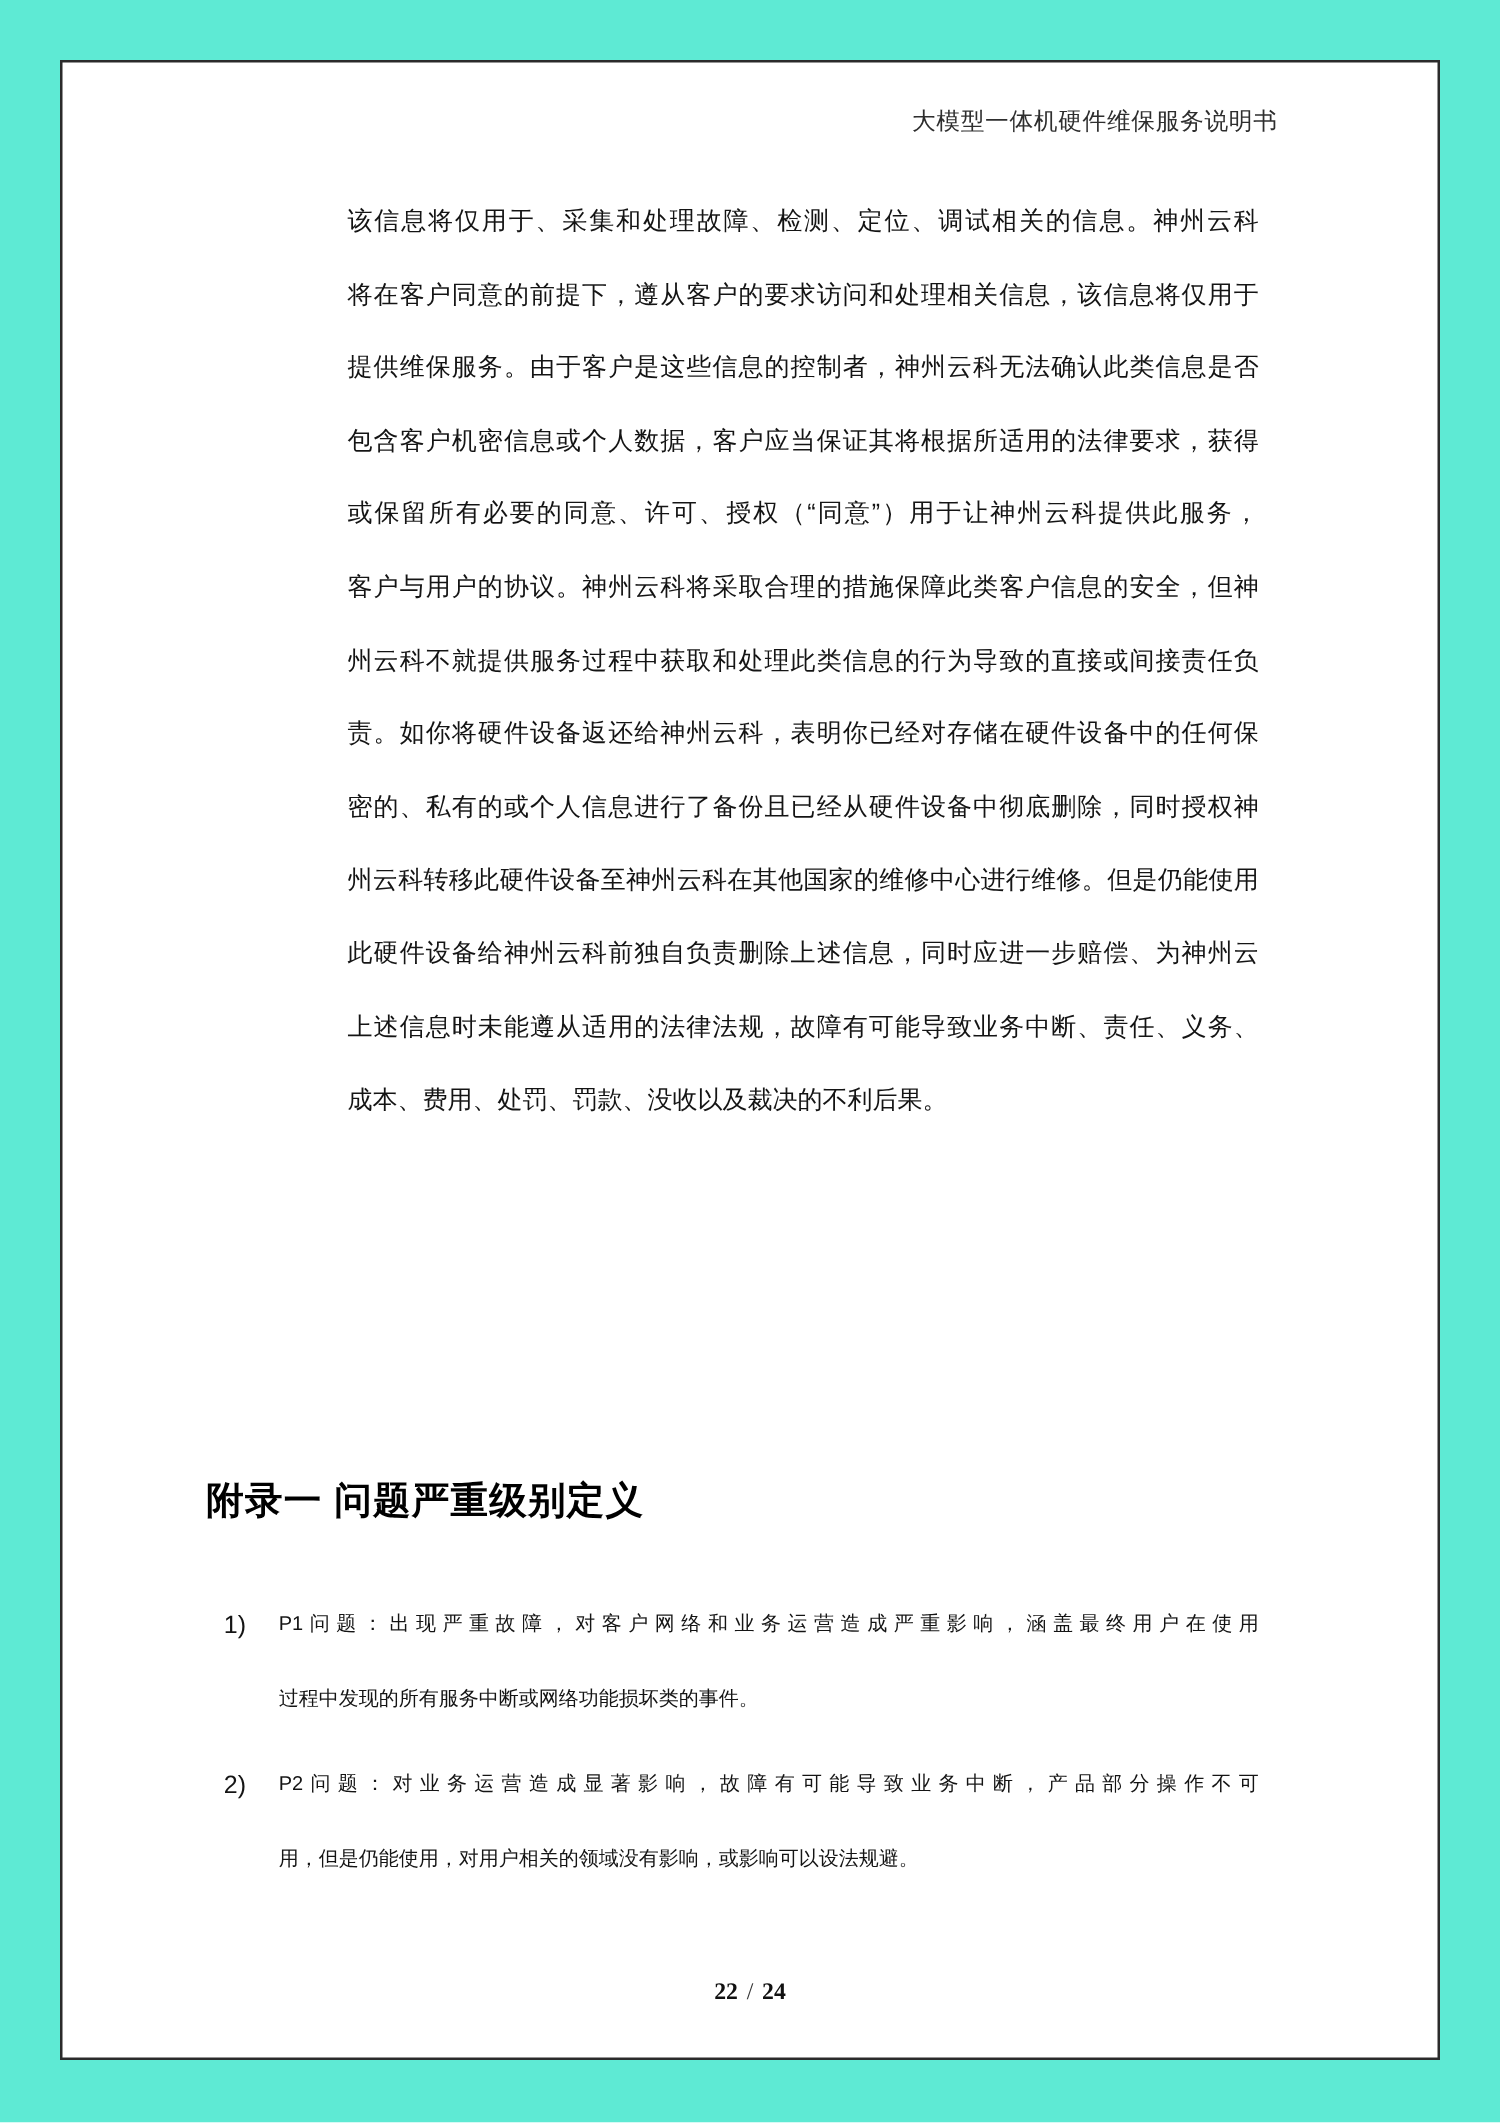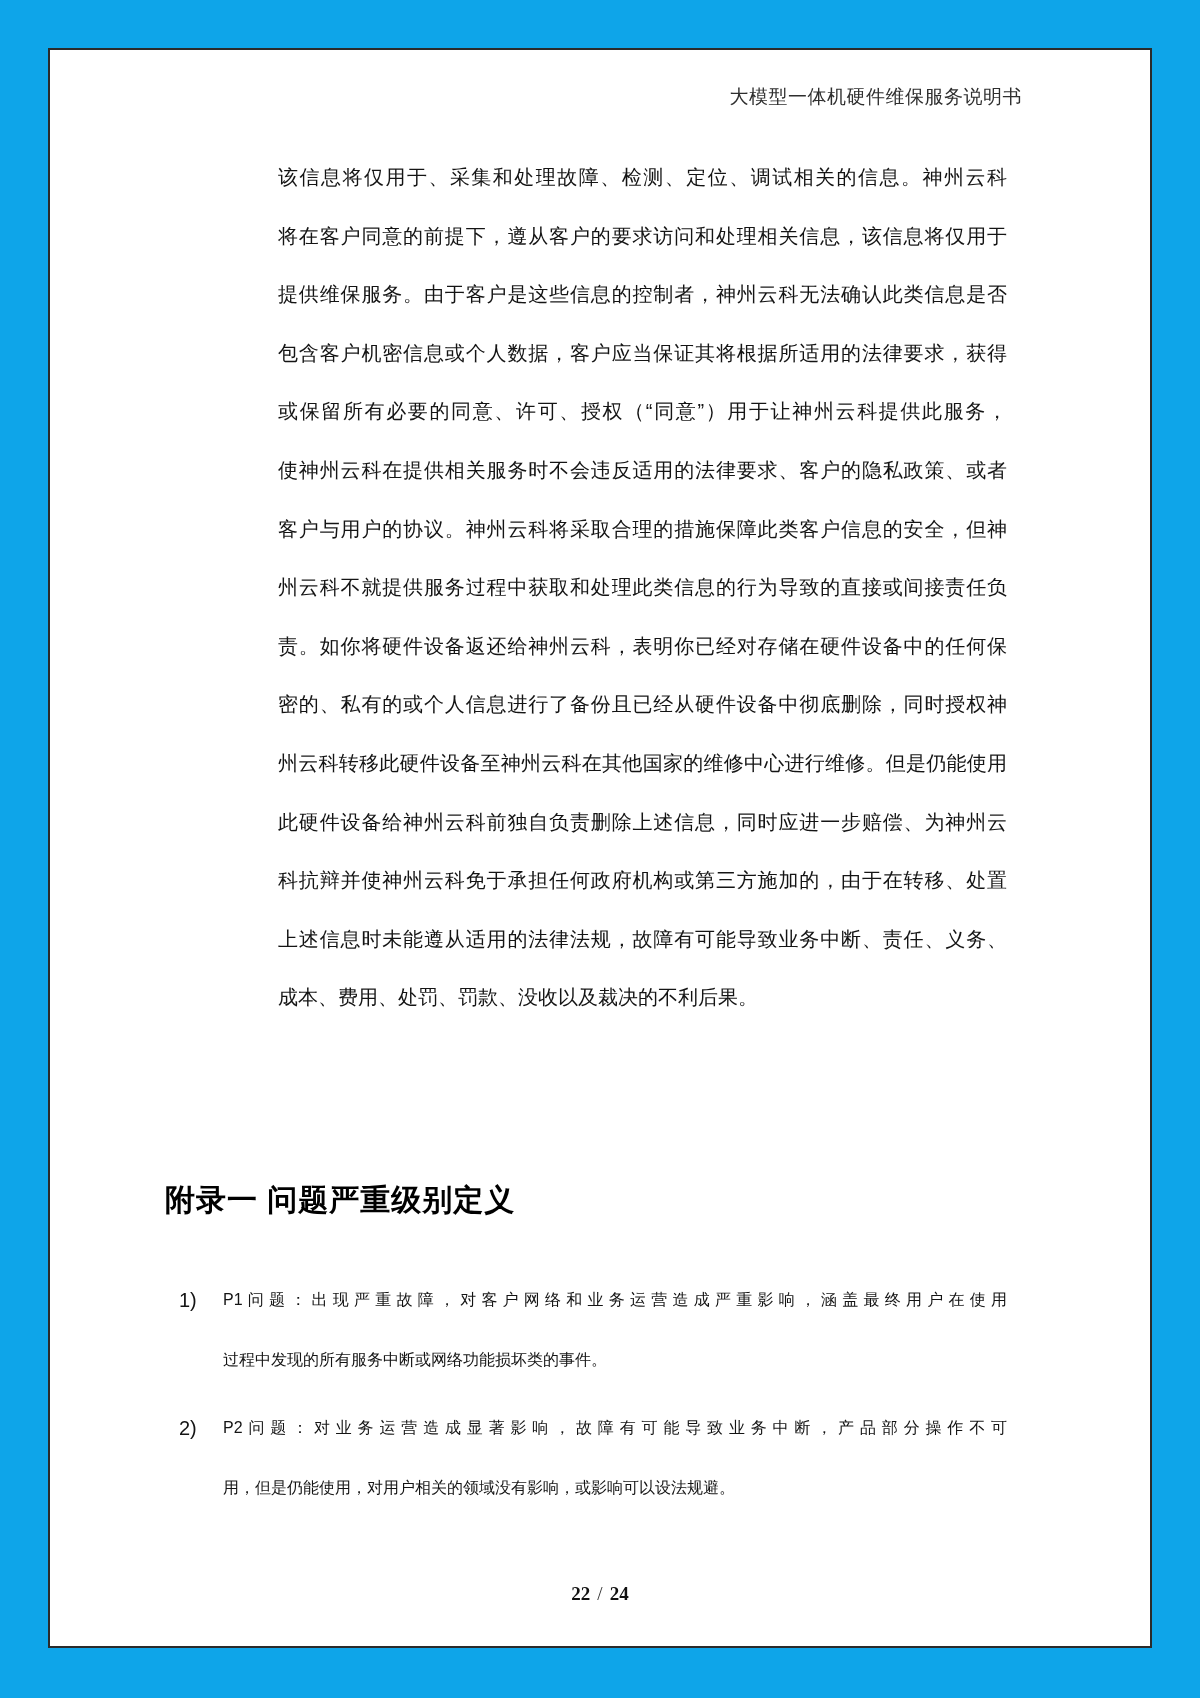--- a/index.html
+++ b/index.html
@@ -1,21 +1,21 @@
 <!DOCTYPE html>
 <html><head>
 <meta charset="utf-8">
 <style>
   * { margin: 0; padding: 0; box-sizing: border-box; }
   html, body { background: #ffffff; }
   .page {
     position: relative;
     width: 1200px;
     height: 1698px;
-    background: #0ea5e9;
+    background: #5eead4;
     font-family: "Liberation Sans", "DejaVu Sans", sans-serif;
     color: #1a1a1a;
     overflow: hidden;
   }
   .page-border {
     position: absolute;
     left: 48px;
     top: 48px;
     width: 1104px;
     height: 1600px;
@@ -114,28 +114,26 @@
   <div class="header">
     <span>大模型一体机硬件维保服务说明书</span>
   </div>
 
   <div class="body-paragraph">
     <div class="bline">该信息将仅用于、采集和处理故障、检测、定位、调试相关的信息。神州云科</div>
     <div class="bline">将在客户同意的前提下，遵从客户的要求访问和处理相关信息，该信息将仅用于</div>
     <div class="bline">提供维保服务。由于客户是这些信息的控制者，神州云科无法确认此类信息是否</div>
     <div class="bline">包含客户机密信息或个人数据，客户应当保证其将根据所适用的法律要求，获得</div>
     <div class="bline">或保留所有必要的同意、许可、授权（“同意”）用于让神州云科提供此服务，</div>
-    <div class="bline">使神州云科在提供相关服务时不会违反适用的法律要求、客户的隐私政策、或者</div>
     <div class="bline">客户与用户的协议。神州云科将采取合理的措施保障此类客户信息的安全，但神</div>
     <div class="bline">州云科不就提供服务过程中获取和处理此类信息的行为导致的直接或间接责任负</div>
     <div class="bline">责。如你将硬件设备返还给神州云科，表明你已经对存储在硬件设备中的任何保</div>
     <div class="bline">密的、私有的或个人信息进行了备份且已经从硬件设备中彻底删除，同时授权神</div>
     <div class="bline">州云科转移此硬件设备至神州云科在其他国家的维修中心进行维修。但是仍能使用</div>
     <div class="bline">此硬件设备给神州云科前独自负责删除上述信息，同时应进一步赔偿、为神州云</div>
-    <div class="bline">科抗辩并使神州云科免于承担任何政府机构或第三方施加的，由于在转移、处置</div>
     <div class="bline">上述信息时未能遵从适用的法律法规，故障有可能导致业务中断、责任、义务、</div>
     <div class="bline last">成本、费用、处罚、罚款、没收以及裁决的不利后果。</div>
   </div>
 
   <div class="appendix-heading">附录一 问题严重级别定义</div>
 
   <div class="appendix-list">
     <div class="list-item">
       <div class="item-number">1)</div>
       <div class="item-lines">

